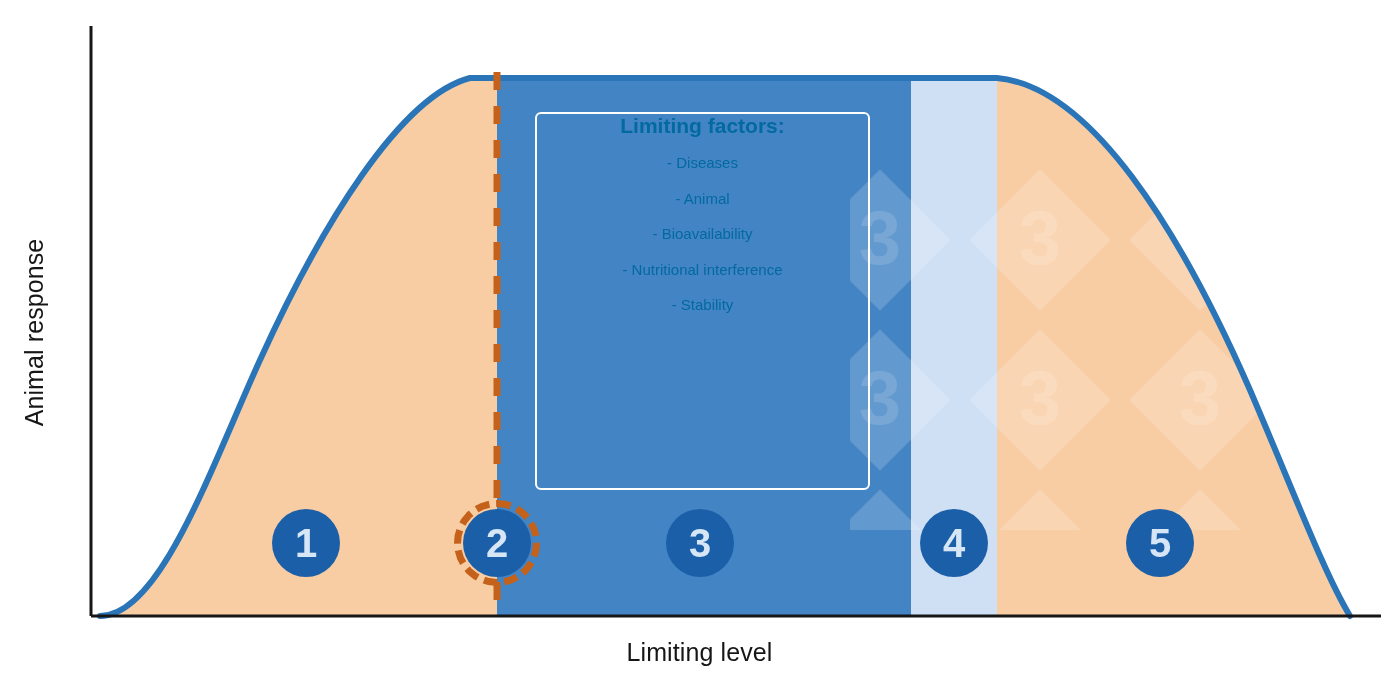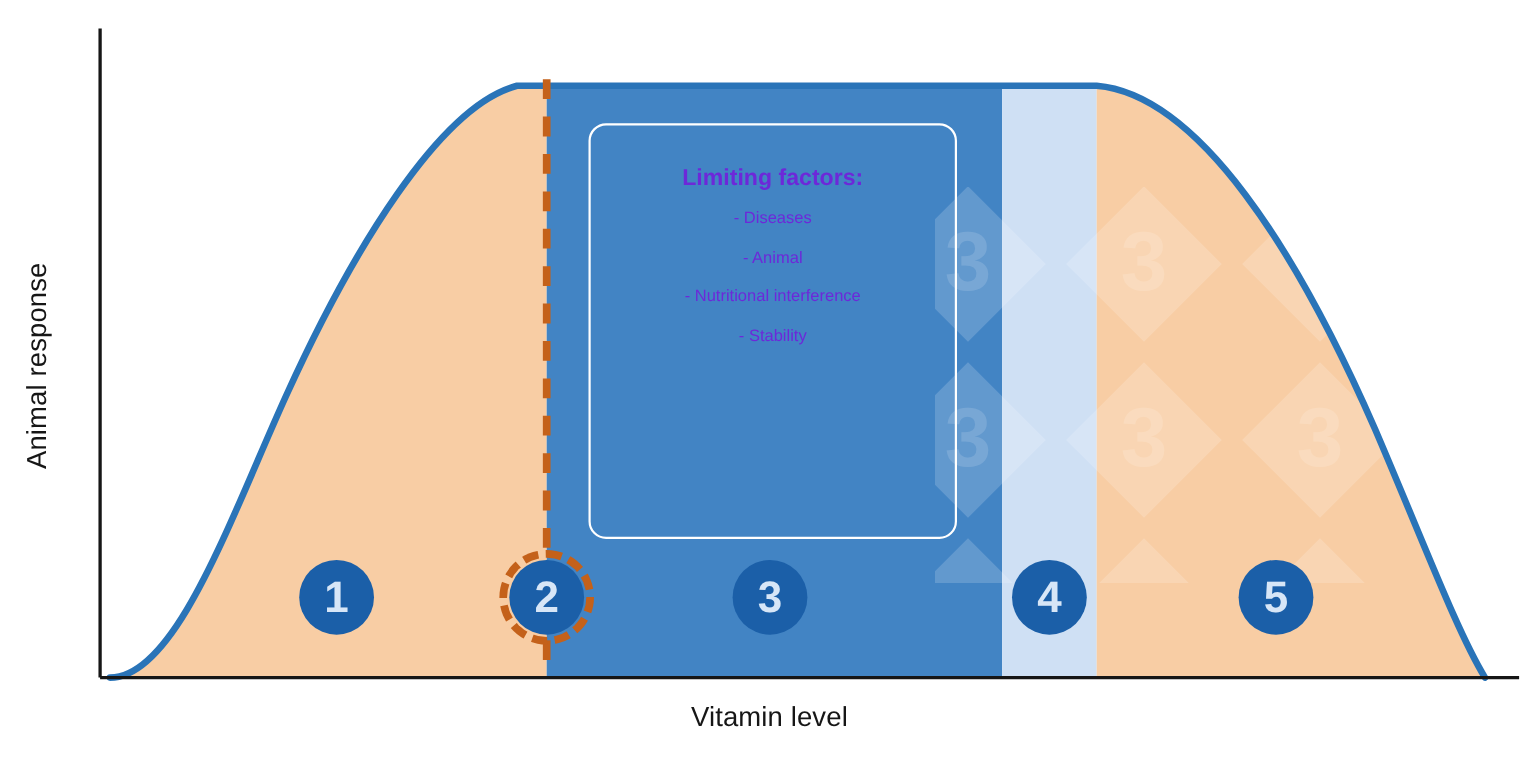--- a/index.html
+++ b/index.html
@@ -31,24 +31,23 @@
   #xlabel{
     left:0;top:638px;width:1399px;text-align:center;
   }
 
   
   #factors-box{
     position:absolute;
     left:535px;top:112px;
     width:335px;height:378px;
     border:2px solid #ffffff;
-    border-radius:16px;
+    border-radius:6px;
     box-sizing:border-box;
-    color:#6d28d9;
-    padding-top:36px;
+    color:#0369a1;
     text-align:center;
   }
   #factors-title{
     font-size:21px;font-weight:bold;
     margin:0 0 18px 0;
     line-height:1.1;
   }
   .factor-item{
     font-size:15px;
     line-height:1.1;
@@ -119,26 +118,27 @@
              C 1090,86 1180,230 1250,390
              C 1295,495 1325,575 1350,616" fill="none" stroke="#2a74b8" stroke-width="6" stroke-linecap="round" stroke-linejoin="round"></path>
 
     <line x1="91" y1="26" x2="91" y2="616" stroke="#161616" stroke-width="3"></line>
     <line x1="91" y1="616" x2="1381" y2="616" stroke="#161616" stroke-width="3"></line>
 
     <line x1="497" y1="72" x2="497" y2="616" stroke="#c4611a" stroke-width="7" stroke-dasharray="18 16" stroke-linecap="butt"></line>
   </svg>
 
   <div class="axis-label" id="ylabel">Animal response</div>
-  <div class="axis-label" id="xlabel">Vitamin level</div>
+  <div class="axis-label" id="xlabel">Limiting level</div>
 
   <div id="factors-box">
     <div id="factors-title">Limiting factors:</div>
     <div class="factor-item">- Diseases</div>
     <div class="factor-item">- Animal</div>
+    <div class="factor-item">- Bioavailability</div>
     <div class="factor-item">- Nutritional interference</div>
     <div class="factor-item">- Stability</div>
   </div>
 
   <div class="marker" style="left:272px;top:509px;">1</div>
 
   <div class="ring" style="left:454px;top:500px;"></div>
   <div class="marker" style="left:463px;top:509px;">2</div>
 
   <div class="marker" style="left:666px;top:509px;">3</div>

